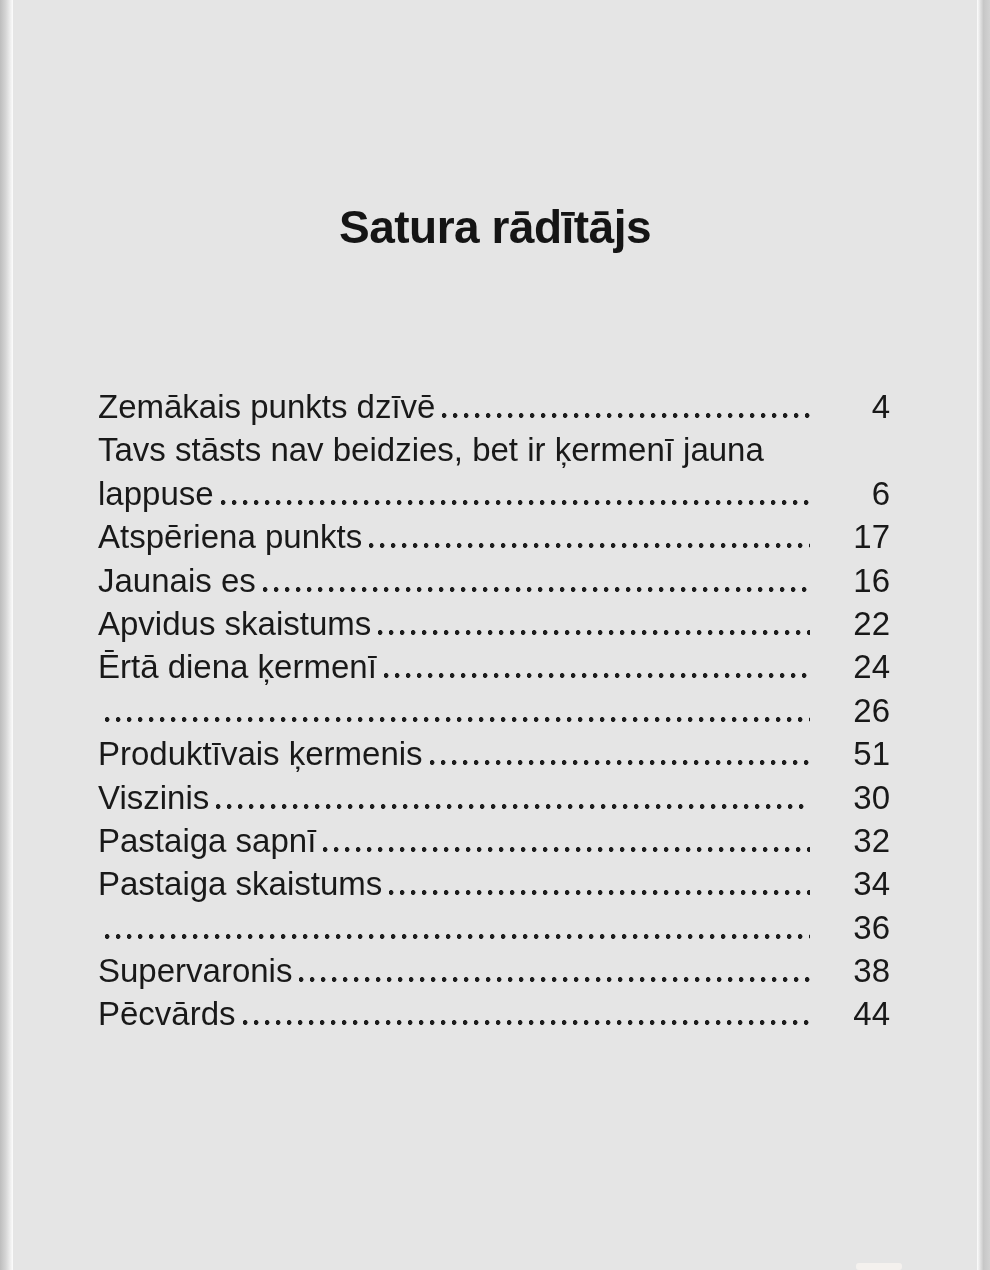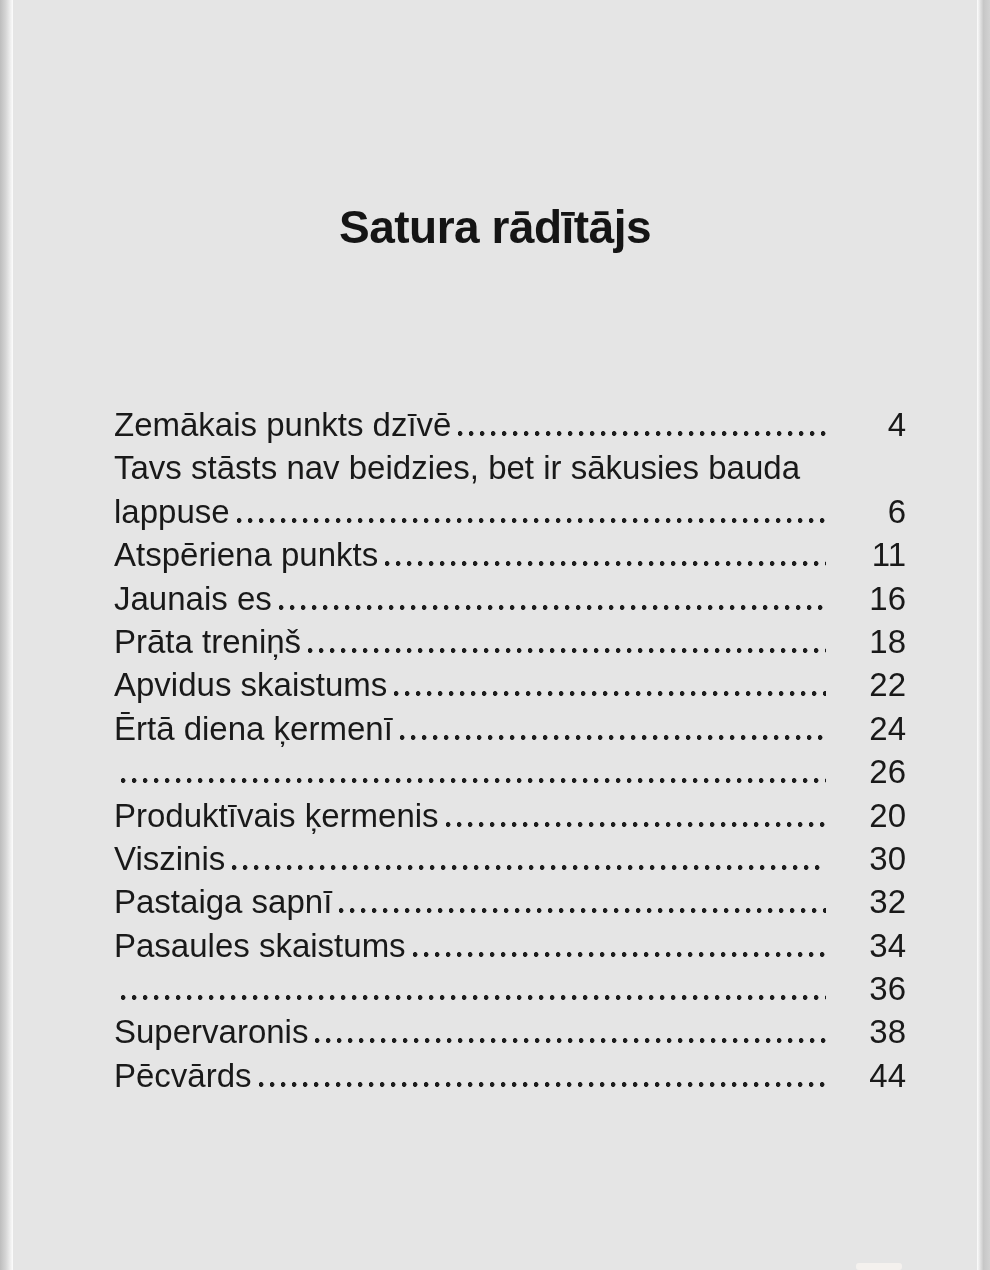--- a/index.html
+++ b/index.html
@@ -39,24 +39,23 @@
     margin: 0;
     text-align: center;
     font-size: 46px;
     font-weight: bold;
     letter-spacing: -0.5px;
     color: #151515;
   }
   .toc {
     position: absolute;
     left: 98px;
-    top: 406px;
+    top: 388px;
     width: 792px;
     font-size: 33px;
-    margin-left: 16px;
   }
   .toc-line {
     display: flex;
     align-items: baseline;
     height: 43.4px;
     white-space: nowrap;
   }
   .toc-text {
     flex: 0 0 auto;
   }
@@ -95,75 +94,70 @@
 
   <h1 class="title">Satura rādītājs</h1>
 
   <div class="toc" id="toc">
       <div class="toc-line">
     <span class="toc-text">Zemākais punkts dzīvē</span>
     <span class="leader"></span>
     <span class="toc-page">4</span>
   </div>
       <div class="toc-line wrap-line">
-    <span class="toc-text">Tavs stāsts nav beidzies, bet ir sākusies bauda</span>
+    <span class="toc-text">Tavs stāsts nav beidzies, bet ir ķermenī jauna</span>
     <span class="leader"></span>
     <span class="toc-page"></span>
   </div>
       <div class="toc-line">
     <span class="toc-text">lappuse</span>
     <span class="leader"></span>
     <span class="toc-page">6</span>
   </div>
       <div class="toc-line">
     <span class="toc-text">Atspēriena punkts</span>
     <span class="leader"></span>
-    <span class="toc-page">11</span>
+    <span class="toc-page">17</span>
   </div>
       <div class="toc-line">
     <span class="toc-text">Jaunais es</span>
     <span class="leader"></span>
     <span class="toc-page">16</span>
-  </div>
-      <div class="toc-line">
-    <span class="toc-text">Prāta treniņš</span>
-    <span class="leader"></span>
-    <span class="toc-page">18</span>
   </div>
       <div class="toc-line">
     <span class="toc-text">Apvidus skaistums</span>
     <span class="leader"></span>
     <span class="toc-page">22</span>
   </div>
       <div class="toc-line">
     <span class="toc-text">Ērtā diena ķermenī</span>
     <span class="leader"></span>
     <span class="toc-page">24</span>
   </div>
       <div class="toc-line">
     <span class="leader"></span>
     <span class="toc-page">26</span>
   </div>
       <div class="toc-line">
     <span class="toc-text">Produktīvais ķermenis</span>
     <span class="leader"></span>
-    <span class="toc-page">20</span>
+    <span class="toc-page">51</span>
   </div>
       <div class="toc-line">
     <span class="toc-text">Viszinis</span>
     <span class="leader"></span>
     <span class="toc-page">30</span>
   </div>
       <div class="toc-line">
     <span class="toc-text">Pastaiga sapnī</span>
     <span class="leader"></span>
     <span class="toc-page">32</span>
   </div>
       <div class="toc-line">
-    <span class="toc-text">Pasaules skaistums</span>
+    <span class="toc-text">Pastaiga skaistums</span>
     <span class="leader"></span>
     <span class="toc-page">34</span>
   </div>
       <div class="toc-line">
     <span class="leader"></span>
     <span class="toc-page">36</span>
   </div>
       <div class="toc-line">
     <span class="toc-text">Supervaronis</span>
     <span class="leader"></span>

